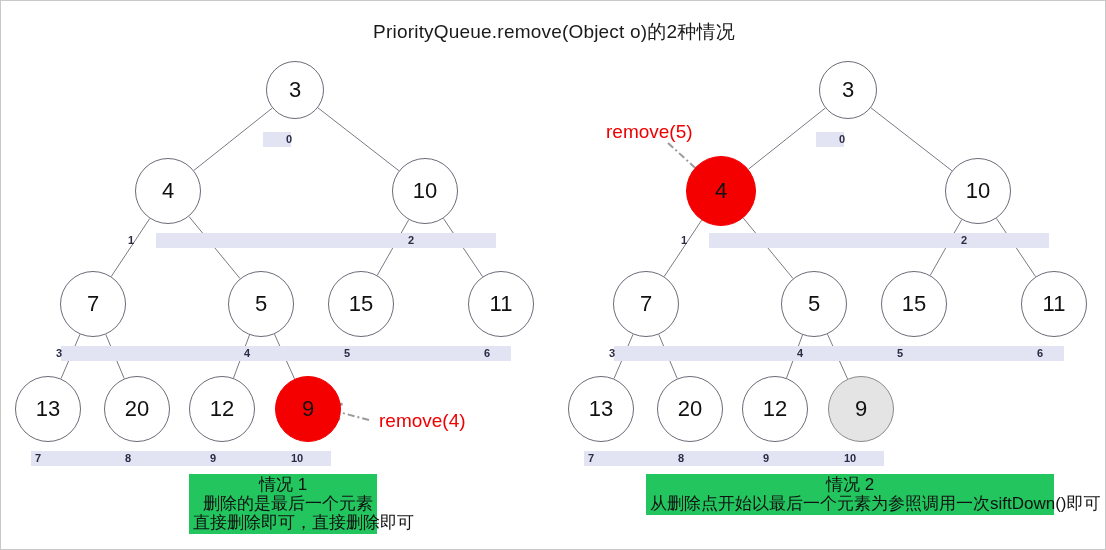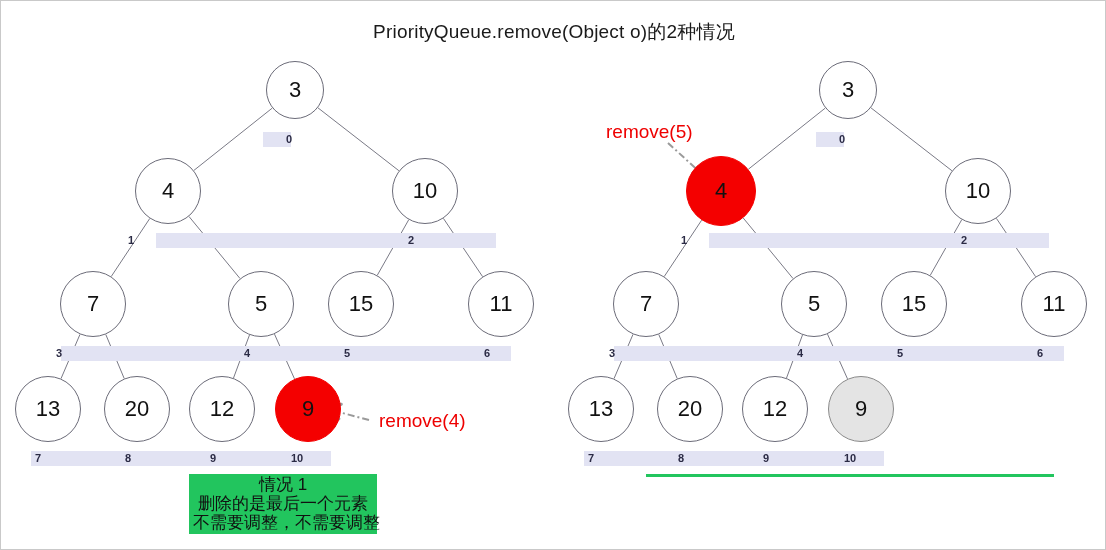--- a/index.html
+++ b/index.html
@@ -85,21 +85,21 @@
     padding:1px 4px 2px 4px;
     box-sizing:border-box;
   }
   .caption .cap-title{
     display:block;
     text-align:center;
     white-space:nowrap;
   }
   .caption .cap-line{
     display:block;
-    text-align:center;
+    text-align:right;
     white-space:nowrap;
   }
 </style>
 </head>
 <body>
 
 <div id="canvas">
 
   <div class="title">PriorityQueue.remove(Object o)的2种情况</div>
 
@@ -234,19 +234,21 @@
       <div class="idx-label" style="left: 757px; top: 450px; width: 16px;">9</div>
       <div class="idx-label" style="left: 841px; top: 450px; width: 16px;">10</div>
     </div>
 
   <div class="remove-label" style="left: 378px; top: 410px;">remove(4)</div>
   <div class="remove-label" style="left: 605px; top: 121px;">remove(5)</div>
 
   <div class="caption" style="left: 188px; top: 473px; width: 188px;">
     <span class="cap-title">情况 1</span>
     <span class="cap-line">删除的是最后一个元素</span>
-    <span class="cap-line">不需要调整，不需要调整</span>
+    <span class="cap-line">直接删除即可，直接删除即可</span>
   </div>
 
   <div class="caption" style="left: 645px; top: 473px; width: 408px;">
+    <span class="cap-title">情况 2</span>
+    <span class="cap-line">从删除点开始以最后一个元素为参照调用一次siftDown()即可</span>
   </div>
 
 </div>
 
 </body></html>

